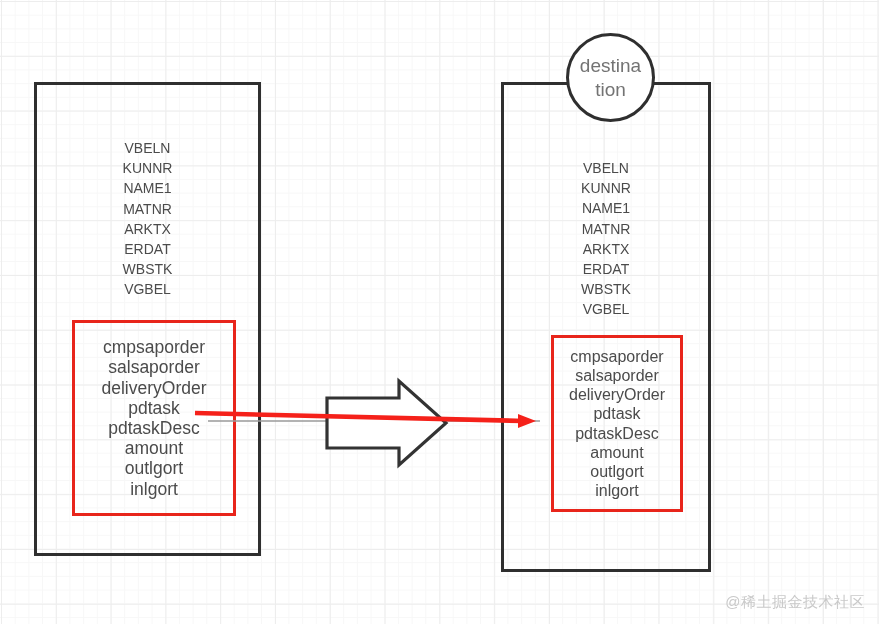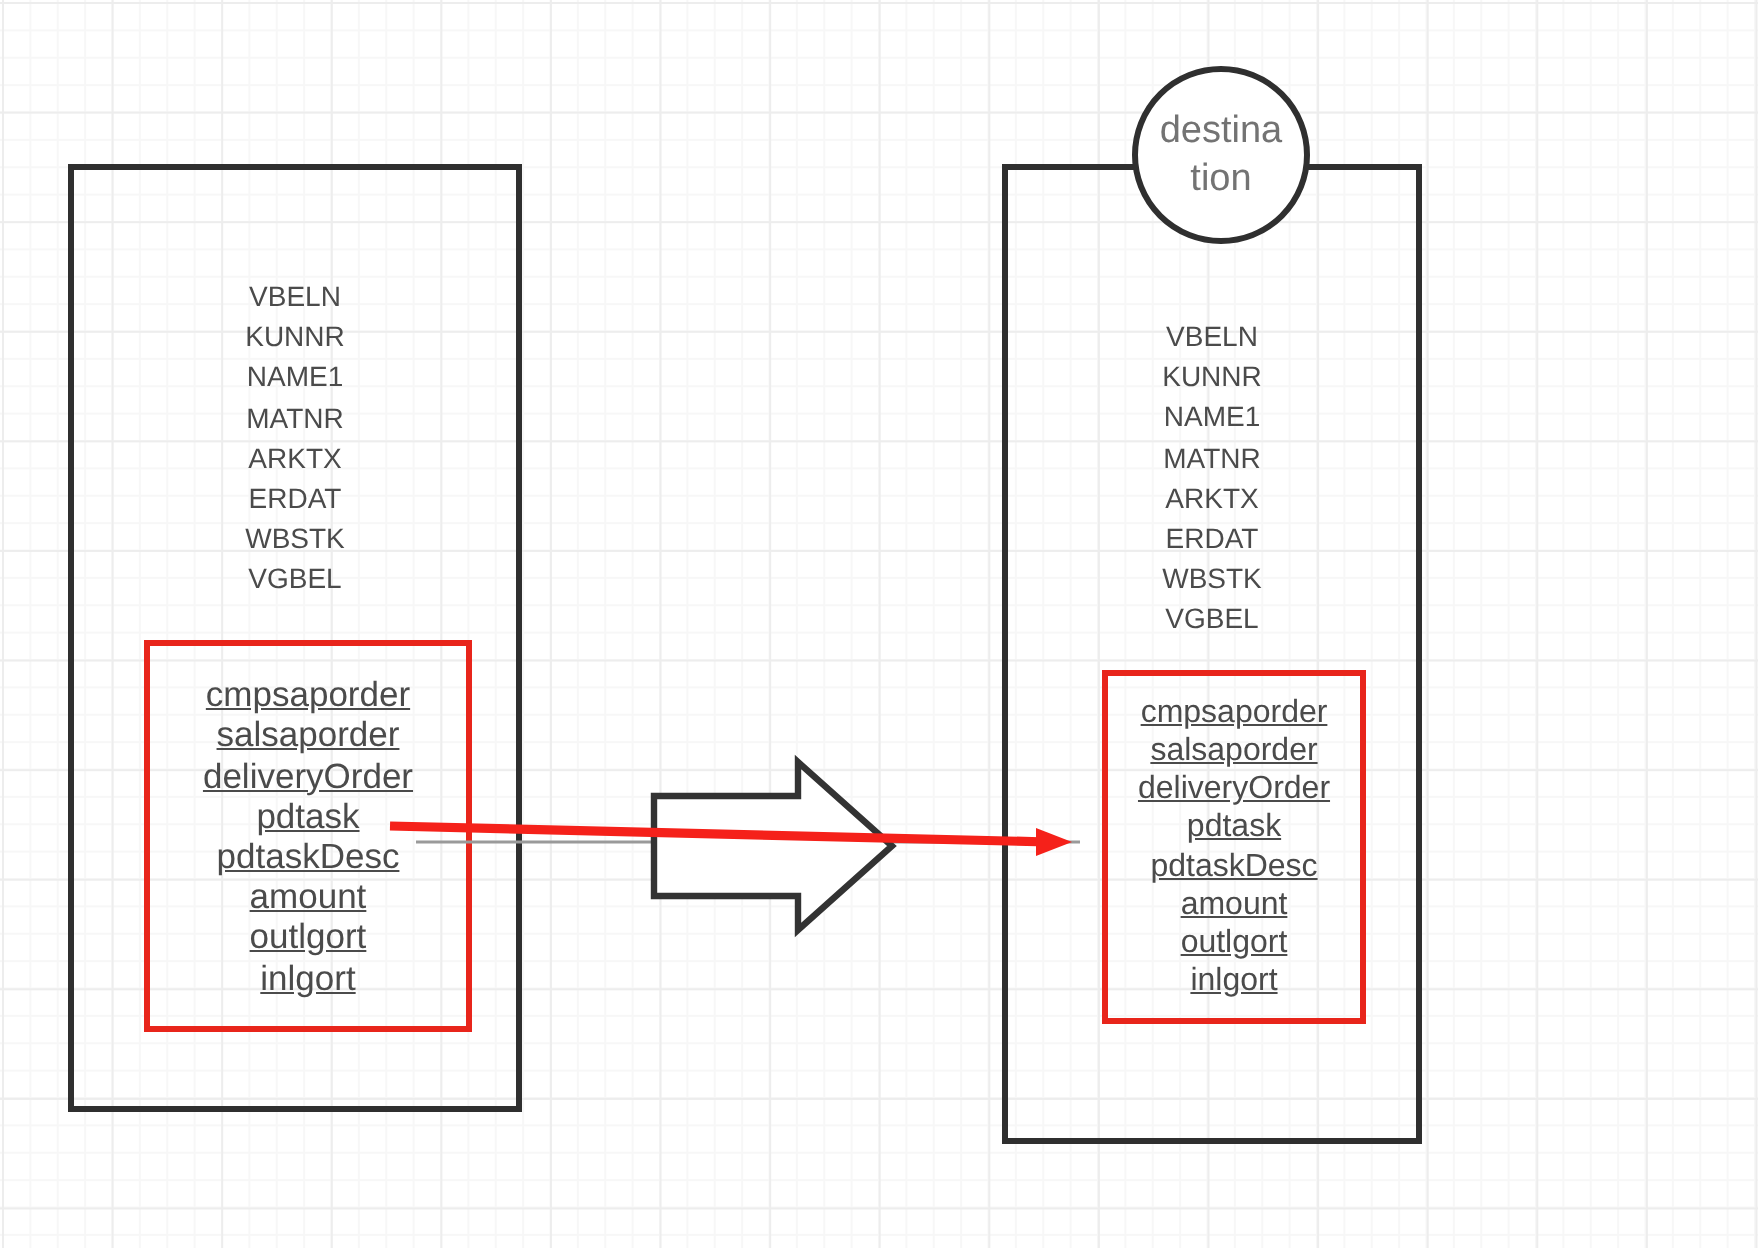--- a/index.html
+++ b/index.html
@@ -77,21 +77,20 @@
   }
   #origin-red { left: 72px;  top: 320px; width: 164px; height: 196px; }
   #dest-red   { left: 551px; top: 335px; width: 132px; height: 177px; }
 
   .red-field-list {
     text-align: center;
     color: #4b4b4b;
     font-size: 17.5px;
     line-height: 20.2px;
     white-space: nowrap;
-    text-decoration: underline;
   }
   #dest-red .red-field-list { font-size: 16px; line-height: 19.2px; }
 
   
   #connector-svg {
     position: absolute;
     left: 0;
     top: 0;
     width: 879px;
     height: 624px;
@@ -176,14 +175,15 @@
       <div>salsaporder</div>
       <div>deliveryOrder</div>
       <div>pdtask</div>
       <div>pdtaskDesc</div>
       <div>amount</div>
       <div>outlgort</div>
       <div>inlgort</div>
     </div>
   </div>
 
+  <div id="watermark">@稀土掘金技术社区</div>
 
 </div>
 
 </body></html>

